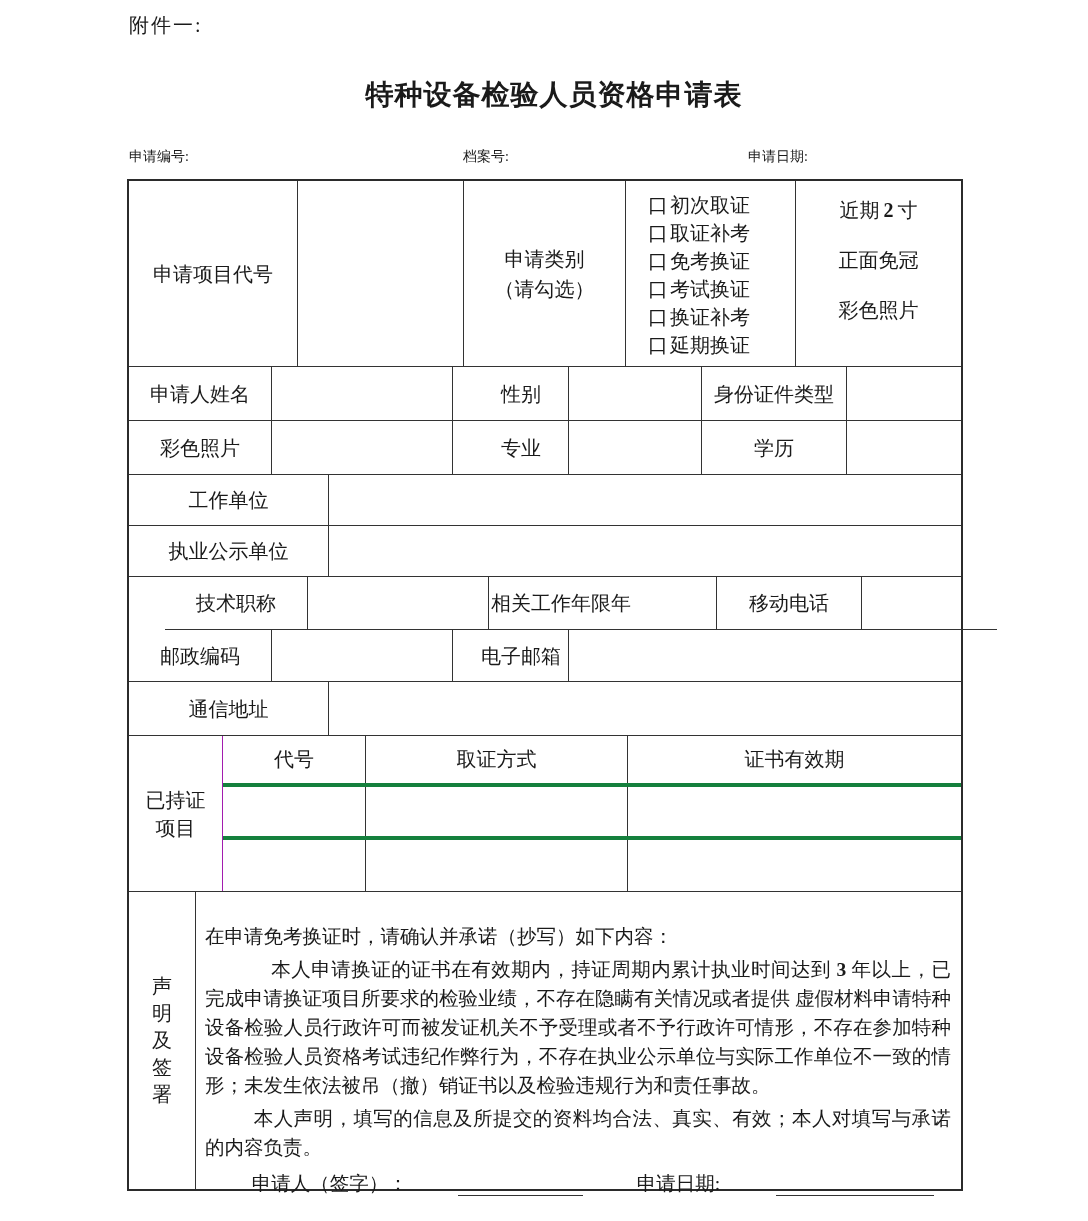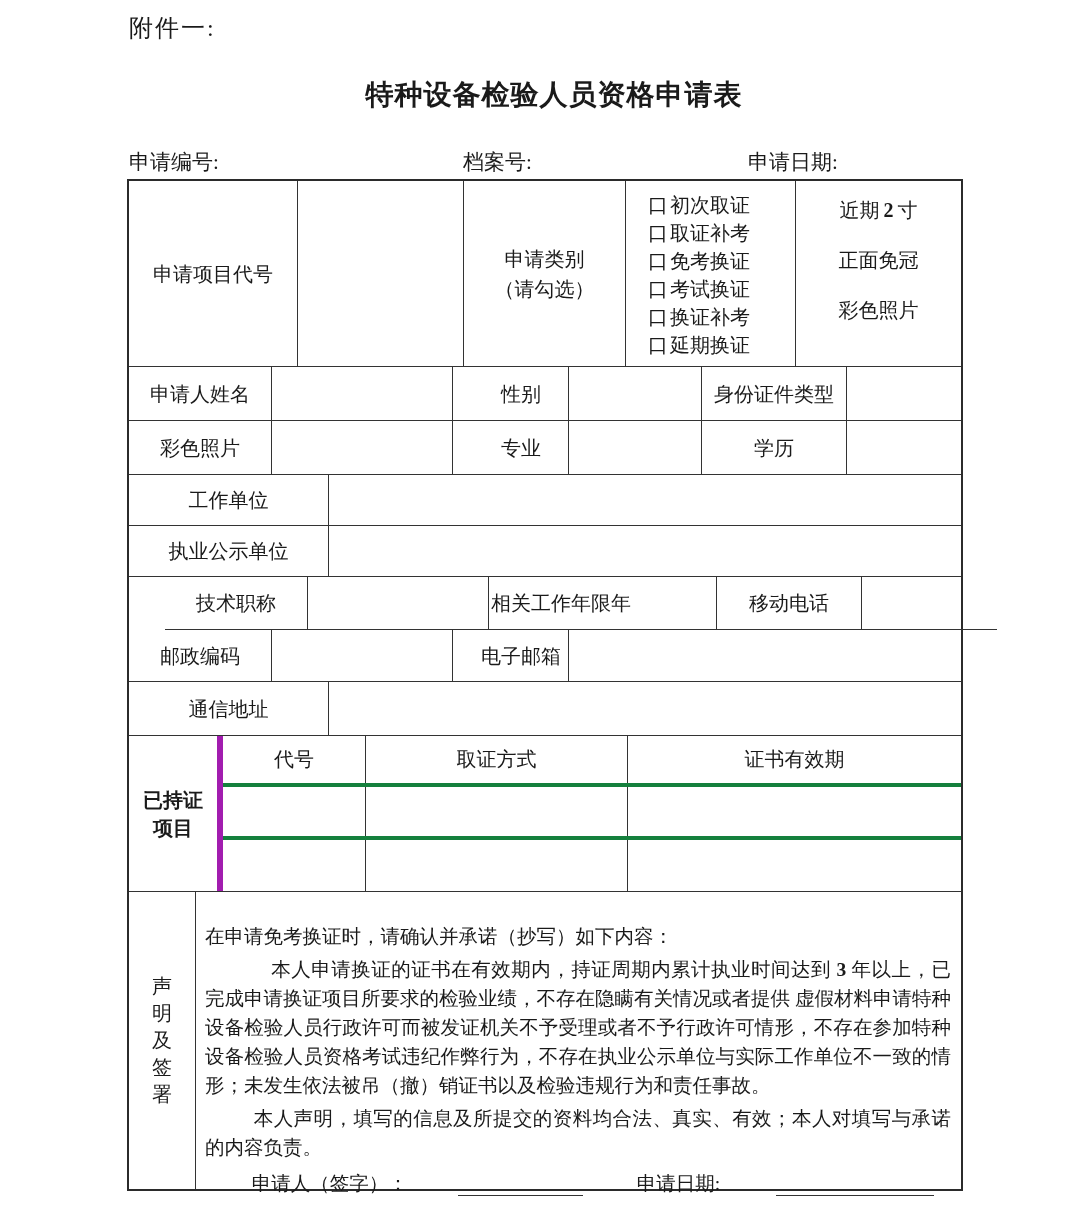--- a/index.html
+++ b/index.html
@@ -2,24 +2,24 @@
 <html><head>
 <meta charset="utf-8">
 <style>
   html,body{margin:0;padding:0;}
   body{
     width:1088px;height:1221px;position:relative;background:#ffffff;
     font-family:"Liberation Serif","DejaVu Serif",serif;
     color:#1a1a1a;overflow:hidden;
   }
   *{box-sizing:border-box;}
-  .attachment{position:absolute;left:129px;top:12px;font-size:24px;letter-spacing:2px;}
+  .attachment{position:absolute;left:129px;top:12px;font-size:20px;letter-spacing:2px;}
   .title{position:absolute;left:127px;top:76px;width:836px;margin:0;text-align:center;
     font-size:28px;font-weight:600;letter-spacing:1px;text-indent:18px;}
-  .meta{position:absolute;left:129px;top:148px;width:834px;height:30px;font-size:21px;}
+  .meta{position:absolute;left:129px;top:148px;width:834px;height:30px;font-size:14px;}
   .meta span{position:absolute;top:0;}
   .meta .m1{left:0;}
   .meta .m2{left:334px;}
   .meta .m3{left:619px;}
 
   .form-table{position:absolute;left:127px;top:179px;width:836px;height:1012px;
     border:2px solid #2b2b2b;background:#fff;}
   .row{display:flex;border-bottom:1px solid #333;width:100%;}
   .cell{display:flex;align-items:center;justify-content:center;border-right:1px solid #333;
     font-size:20px;line-height:26px;text-align:center;}
@@ -41,22 +41,22 @@
 
   
   .r54{height:54px;} .r51{height:51px;} .r53{height:53px;margin-left:36px;} .r52{height:52px;}
   .w143{flex:0 0 143px;} .w181{flex:0 0 181px;} .w95{flex:0 0 95px;margin-left:21px;}
   .w133{flex:0 0 133px;} .w145{flex:0 0 145px;} .w137{flex:1;}
   .w200{flex:0 0 200px;} .wrest{flex:1;}
   .w228{flex:0 0 228px;} .w415{flex:1;}
 
   
   .held{height:156px;display:flex;border-bottom:1px solid #333;}
-  .held-label{flex:0 0 94px;border-right:6px solid #a21caf;display:flex;flex-direction:column;
-    align-items:center;justify-content:center;font-size:20px;line-height:28px;font-weight:bold;}
+  .held-label{flex:0 0 94px;border-right:1px solid #a21caf;display:flex;flex-direction:column;
+    align-items:center;justify-content:center;font-size:20px;line-height:28px;}
   .held-right{flex:1;display:flex;flex-direction:column;}
   .held-row{display:flex;border-bottom:4px solid #15803d;}
   .held-row.hr1{height:51px;} .held-row.hr2{height:54px;} .held-row.hr3{height:51px;border-bottom:none;}
   .hc1{flex:0 0 143px;} .hc2{flex:0 0 262px;} .hc3{flex:1;}
 
   
   .decl{height:297px;display:flex;border-bottom:none;}
   .decl-label{flex:0 0 67px;border-right:1px solid #333;display:flex;align-items:center;justify-content:center;}
   .decl-label-text{width:22px;font-size:20px;line-height:27px;word-break:break-all;text-align:center;}
   .decl-body{flex:1;padding:26px 6px 0 5px;font-size:19.5px;line-height:29px;text-align:justify;}

